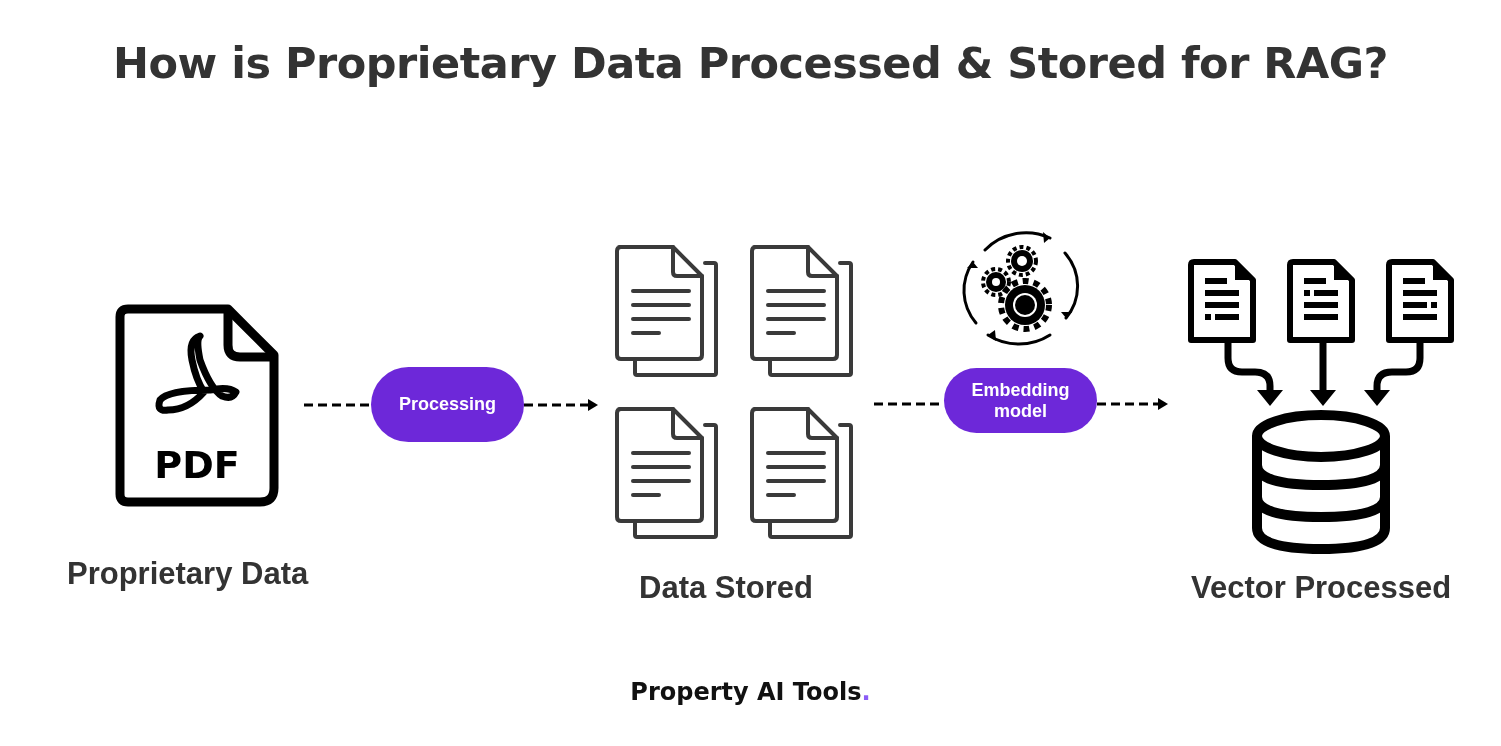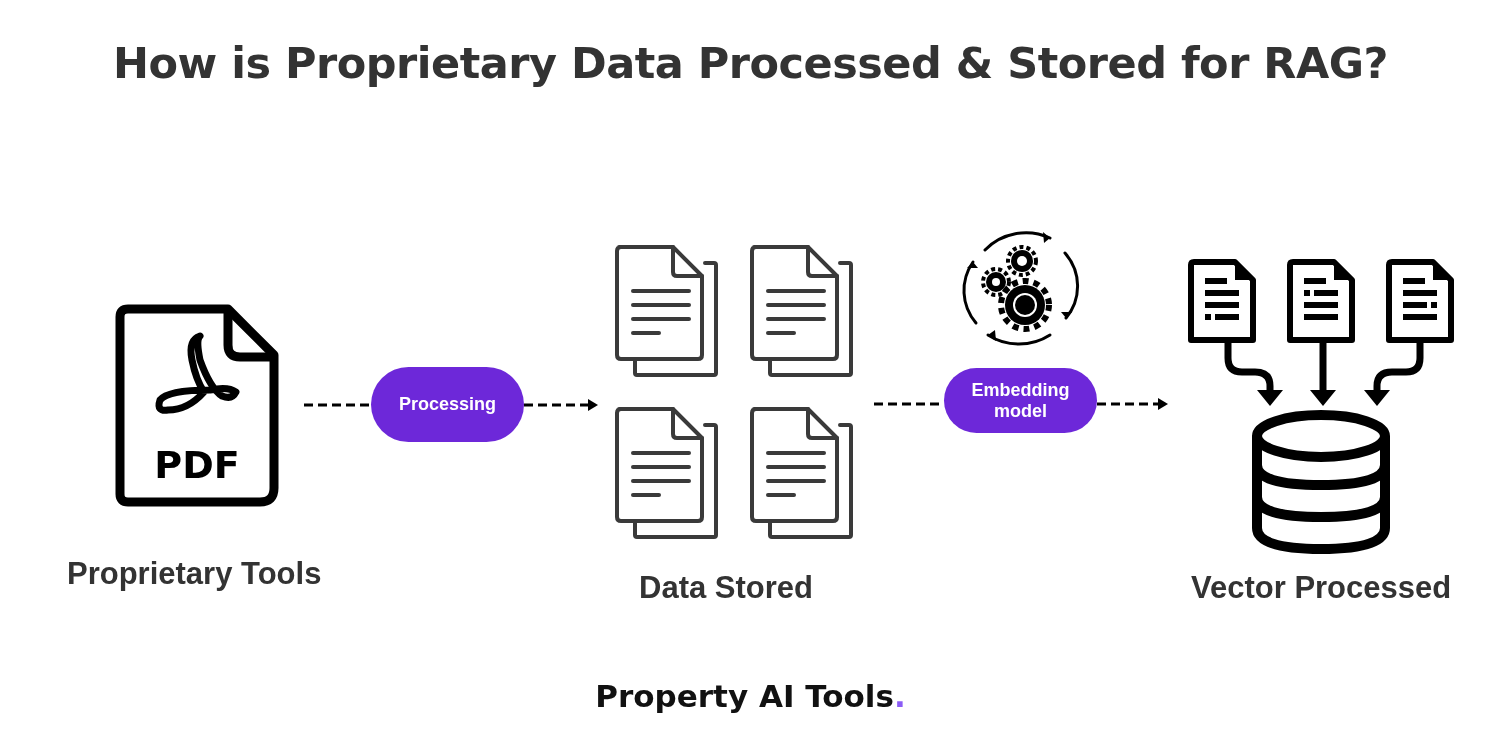--- a/index.html
+++ b/index.html
@@ -1,20 +1,20 @@
 <!DOCTYPE html>
 <html><head>
   <meta charset="utf-8">
   <style>
     html, body { margin: 0; padding: 0; background: #ffffff; }
     body { width: 1501px; height: 746px; position: relative; overflow: hidden; font-family: "DejaVu Sans", sans-serif; }
     .title { position: absolute; left: 0; width: 1501px; top: 38px; text-align: center; font-family: "DejaVu Sans", sans-serif; font-weight: bold; font-size: 43px; color: #333333; letter-spacing: -0.5px; }
     .label { position: absolute; font-family: "Liberation Sans", sans-serif; font-weight: bold; font-size: 31px; color: #333333; white-space: nowrap; }
     .pill { position: absolute; background: #6d28d9; color: #ffffff; border-radius: 40px; display: flex; align-items: center; justify-content: center; text-align: center; font-family: "Liberation Sans", sans-serif; font-weight: bold; font-size: 18px; line-height: 21px; }
-    .footer { position: absolute; left: 0; width: 1501px; top: 678px; text-align: center; font-family: "DejaVu Sans", sans-serif; font-weight: bold; font-size: 31px; color: #111111; }
+    .footer { position: absolute; left: 0; width: 1501px; top: 678px; text-align: center; font-family: "DejaVu Sans", sans-serif; font-weight: bold; font-size: 24px; color: #111111; }
     .footer .dot { color: #8b5cf6; }
     svg { position: absolute; left: 0; top: 0; }
   </style>
 </head>
 <body>
 
 <div class="title">How is Proprietary Data Processed &amp; Stored for RAG?</div>
 
 <svg width="1501" height="746" viewBox="0 0 1501 746">
 
@@ -156,19 +156,19 @@
 
 <div class="pill" style="left:371px; top:367px; width:153px; height:75px;">
   <span>Processing</span>
 </div>
 
 <div class="pill" style="left:944px; top:368px; width:153px; height:65px; flex-direction:column;">
   <span>Embedding</span>
   <span>model</span>
 </div>
 
-<div class="label" style="left:67px; top:556px;">Proprietary Tools</div>
+<div class="label" style="left:67px; top:556px;">Proprietary Data</div>
 <div class="label" style="left:639px; top:570px;">Data Stored</div>
 <div class="label" style="left:1191px; top:570px;">Vector Processed</div>
 
 <div class="footer">
   <span>Property AI Tools</span><span class="dot">.</span>
 </div>
 
 </body></html>

